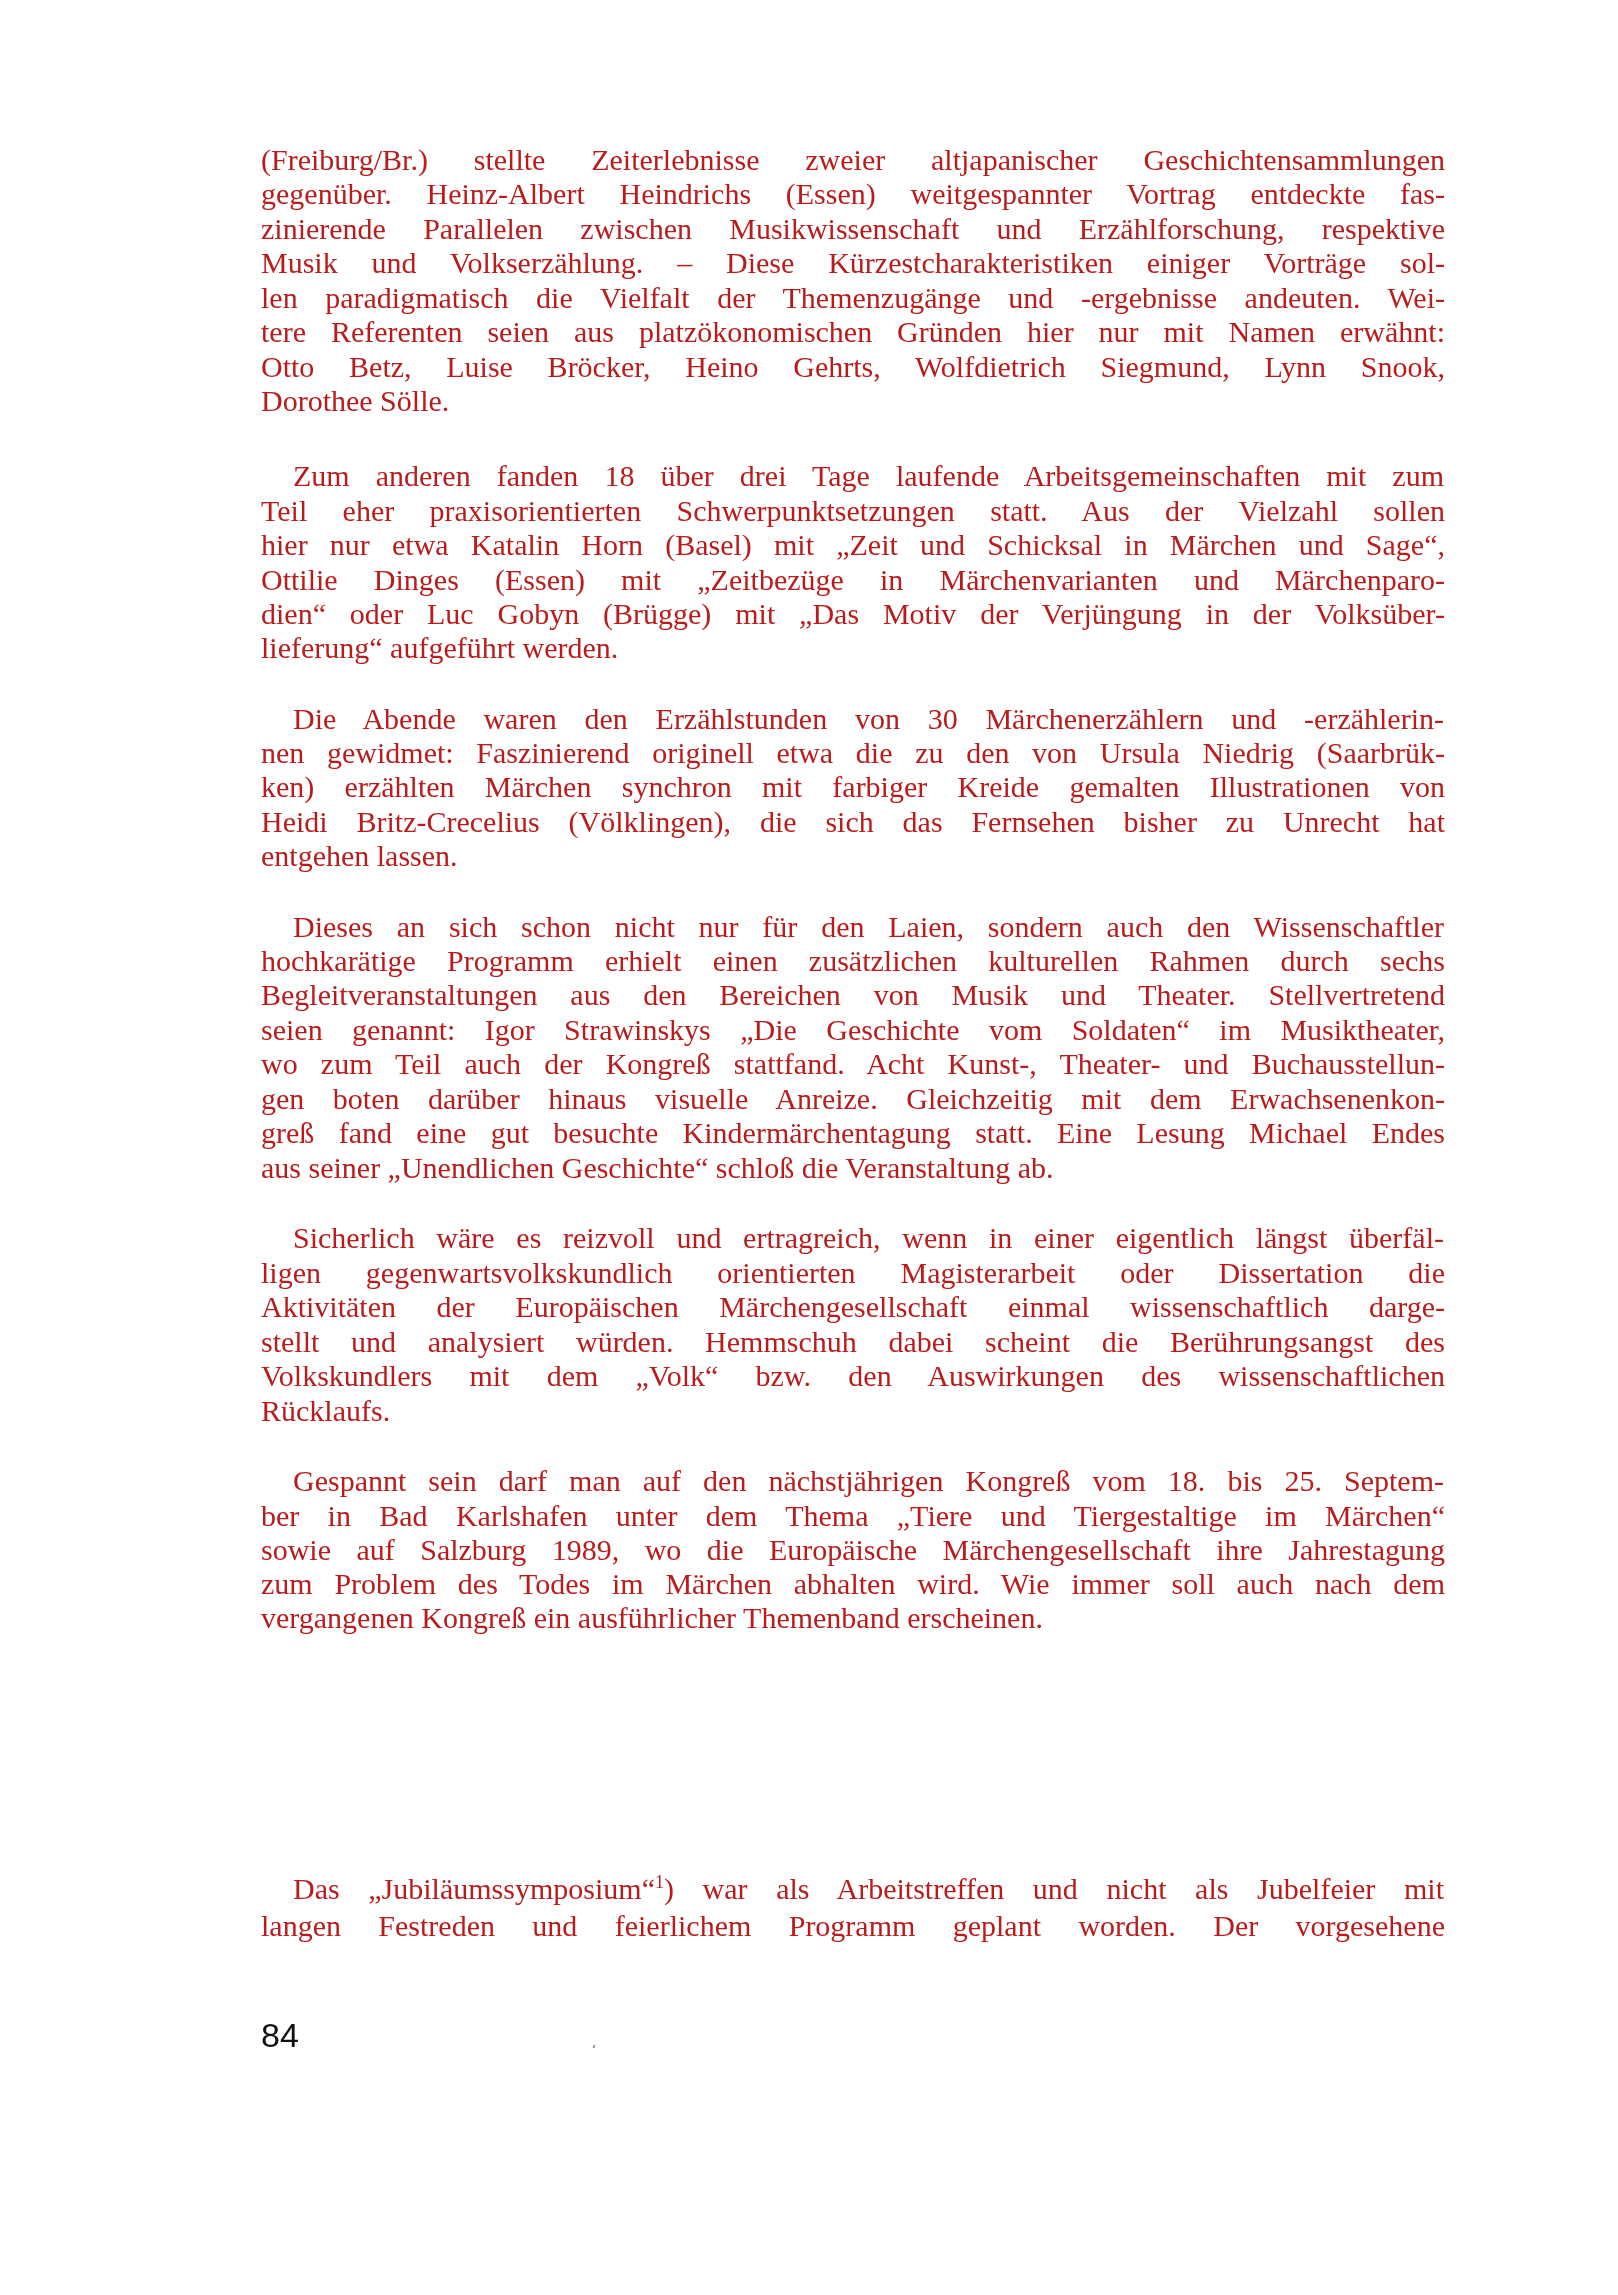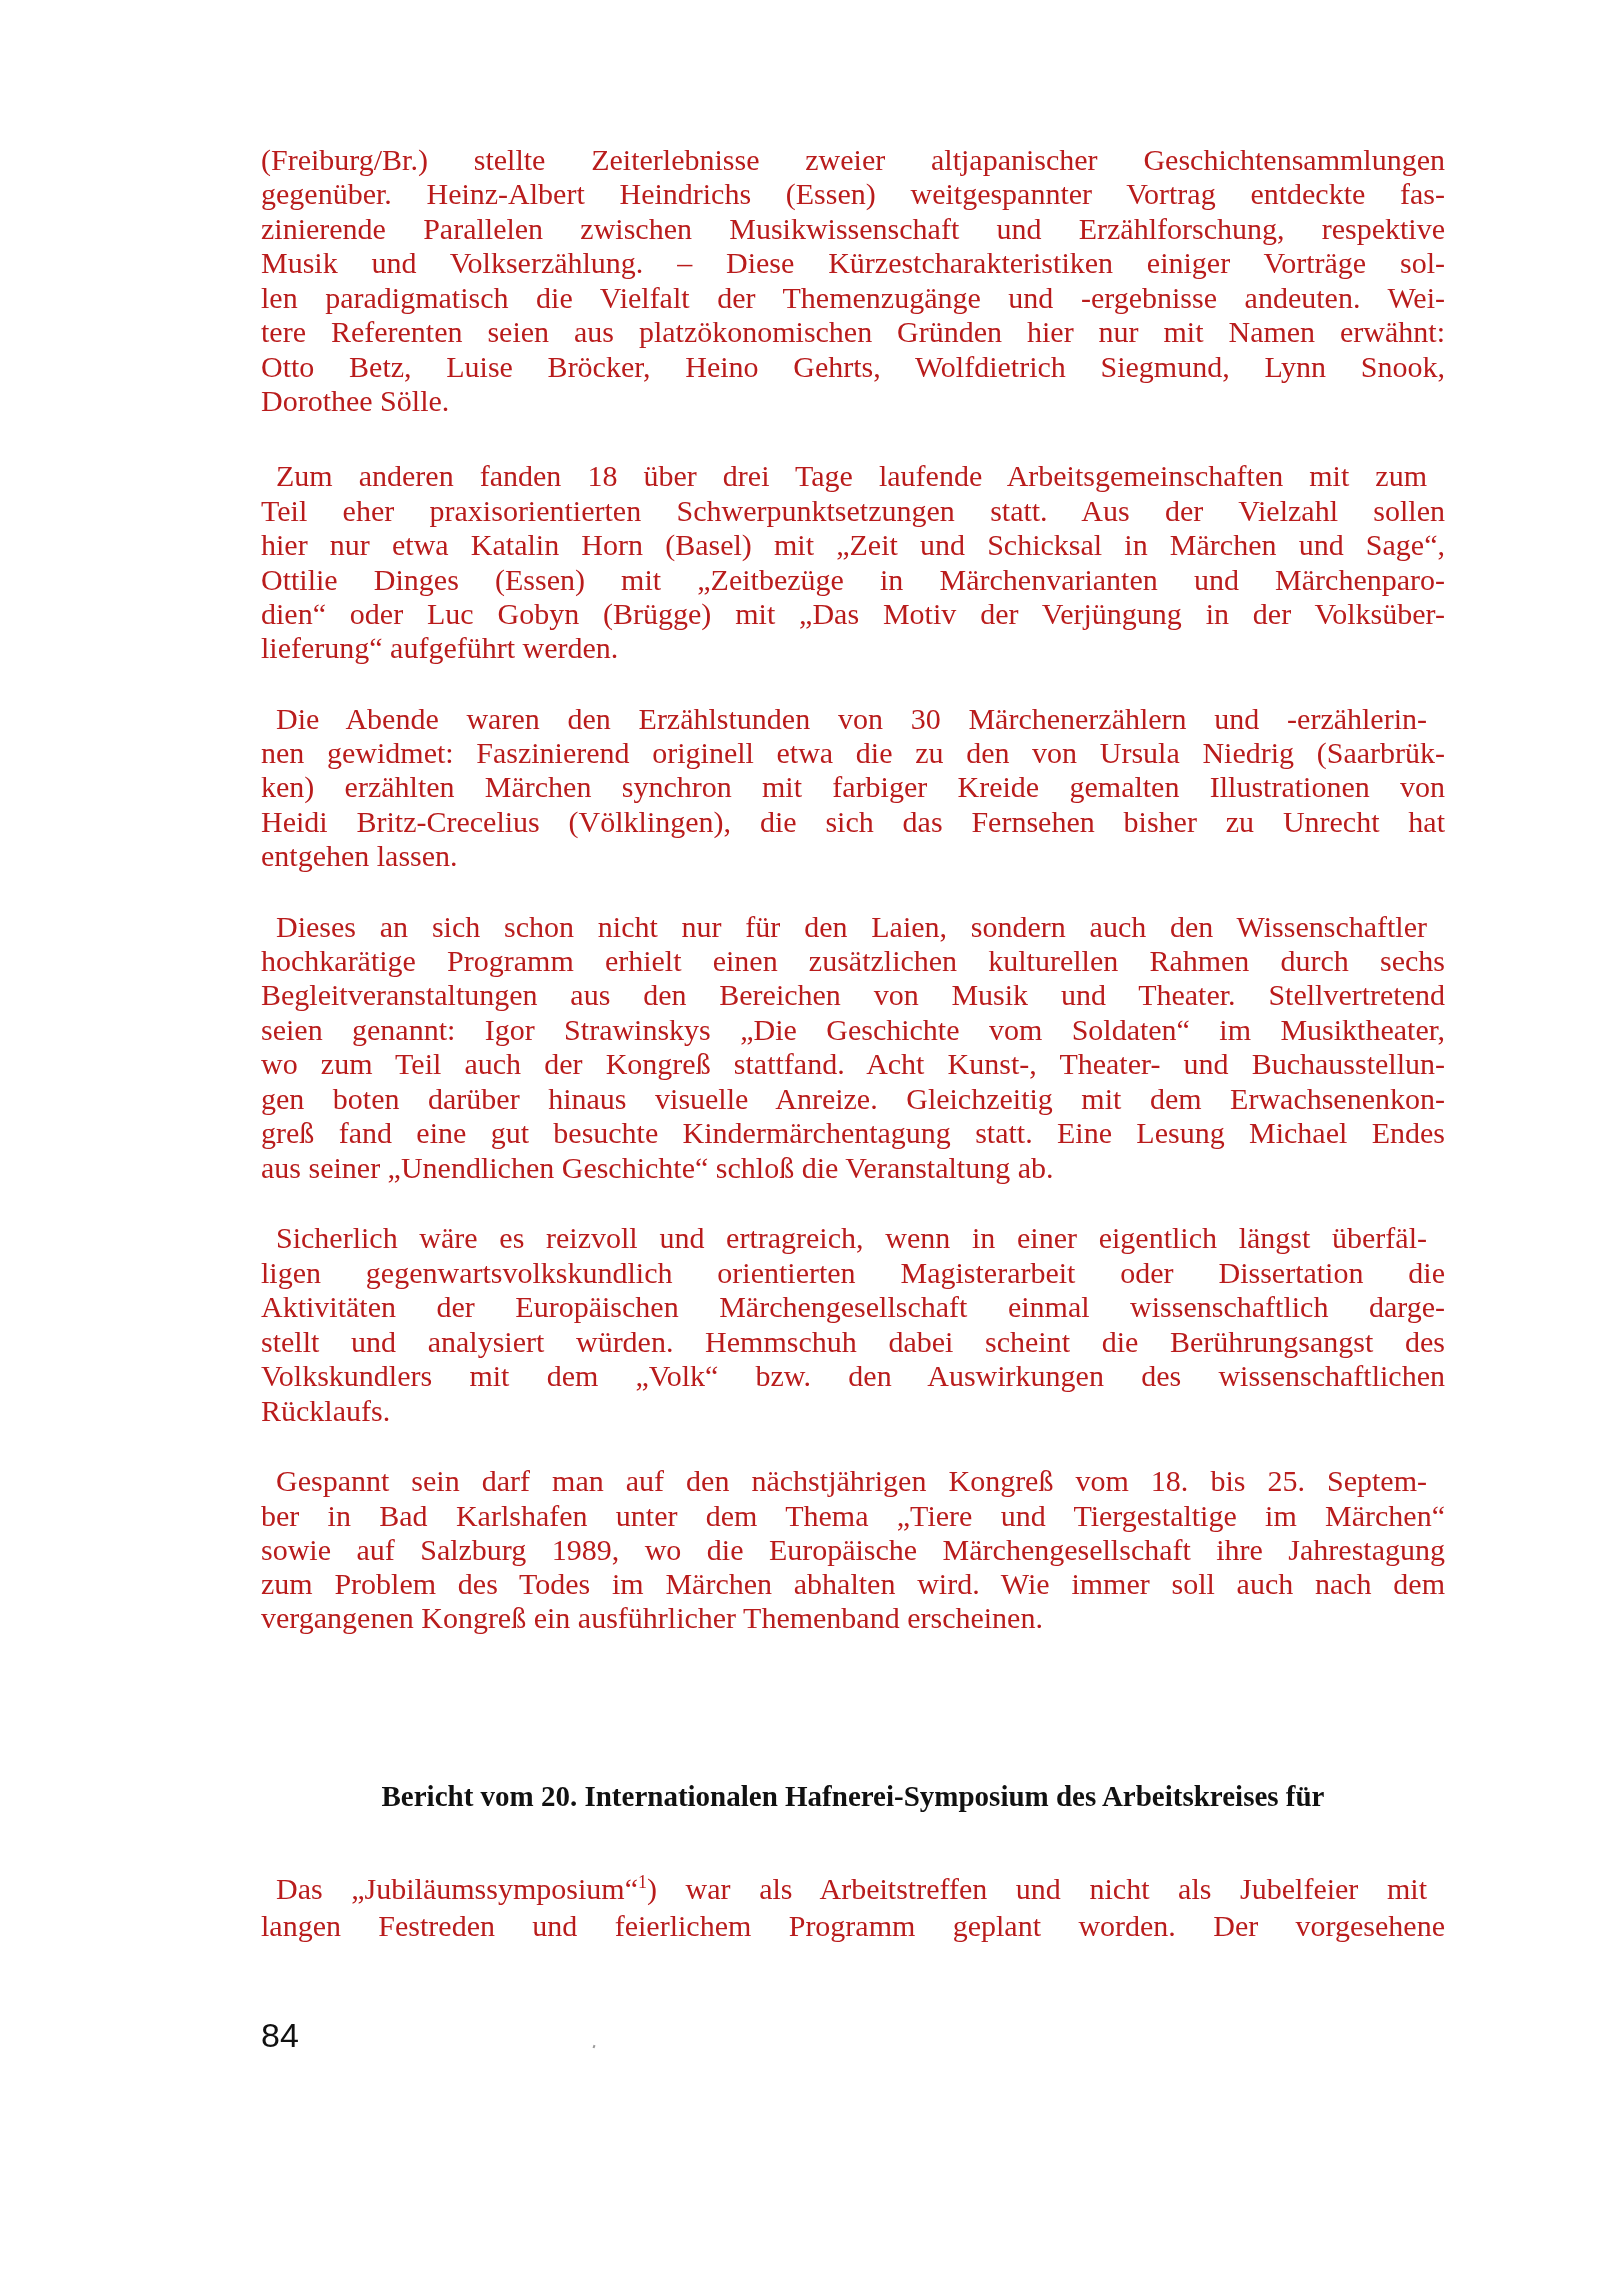--- a/index.html
+++ b/index.html
@@ -12,21 +12,21 @@
       height: 36px;
       font-family: Liberation Serif, serif;
       font-size: 30px;
       line-height: 36px;
       color: #b91c1c;
       white-space: nowrap;
       text-align: justify;
       text-align-last: justify;
     }
     .line.last { text-align-last: left; }
-    .line.indent { left: 276px; width: 1151px; }
+    .line.indent { left: 293px; width: 1151px; }
     .line.right { text-align: right; text-align-last: right; letter-spacing: 0.8px; }
     .line.right .spaced { letter-spacing: 4.9px; }
     .heading {
       position: absolute;
       left: 261px;
       width: 1184px;
       font-family: "Liberation Serif", "DejaVu Serif", serif;
       font-weight: bold;
       font-size: 29px;
       line-height: 36px;
@@ -105,21 +105,20 @@
 
   <div>
     <div class="line indent" style="top:1463px">Gespannt sein darf man auf den nächstjährigen Kongreß vom 18. bis 25. Septem-</div>
     <div class="line" style="top:1498px">ber in Bad Karlshafen unter dem Thema „Tiere und Tiergestaltige im Märchen“</div>
     <div class="line" style="top:1532px">sowie auf Salzburg 1989, wo die Europäische Märchengesellschaft ihre Jahrestagung</div>
     <div class="line" style="top:1566px">zum Problem des Todes im Märchen abhalten wird. Wie immer soll auch nach dem</div>
     <div class="line last" style="top:1600px">vergangenen Kongreß ein ausführlicher Themenband erscheinen.</div>
   </div>
 
 
-  <div class="heading" style="top:1778px">Bericht vom 20. Internationalen Hafnerei-Symposium des Arbeitskreises für</div>
 
   <div class="line indent" style="top:1871px">
     <span>Das „Jubiläumssymposium“</span><sup>1</sup><span>) war als Arbeitstreffen und nicht als Jubelfeier mit</span>
   </div>
   <div class="line" style="top:1908px">langen Festreden und feierlichem Programm geplant worden. Der vorgesehene</div>
 
   <div class="page-number">84</div>
   <div class="speck"></div>
 </div>
 

